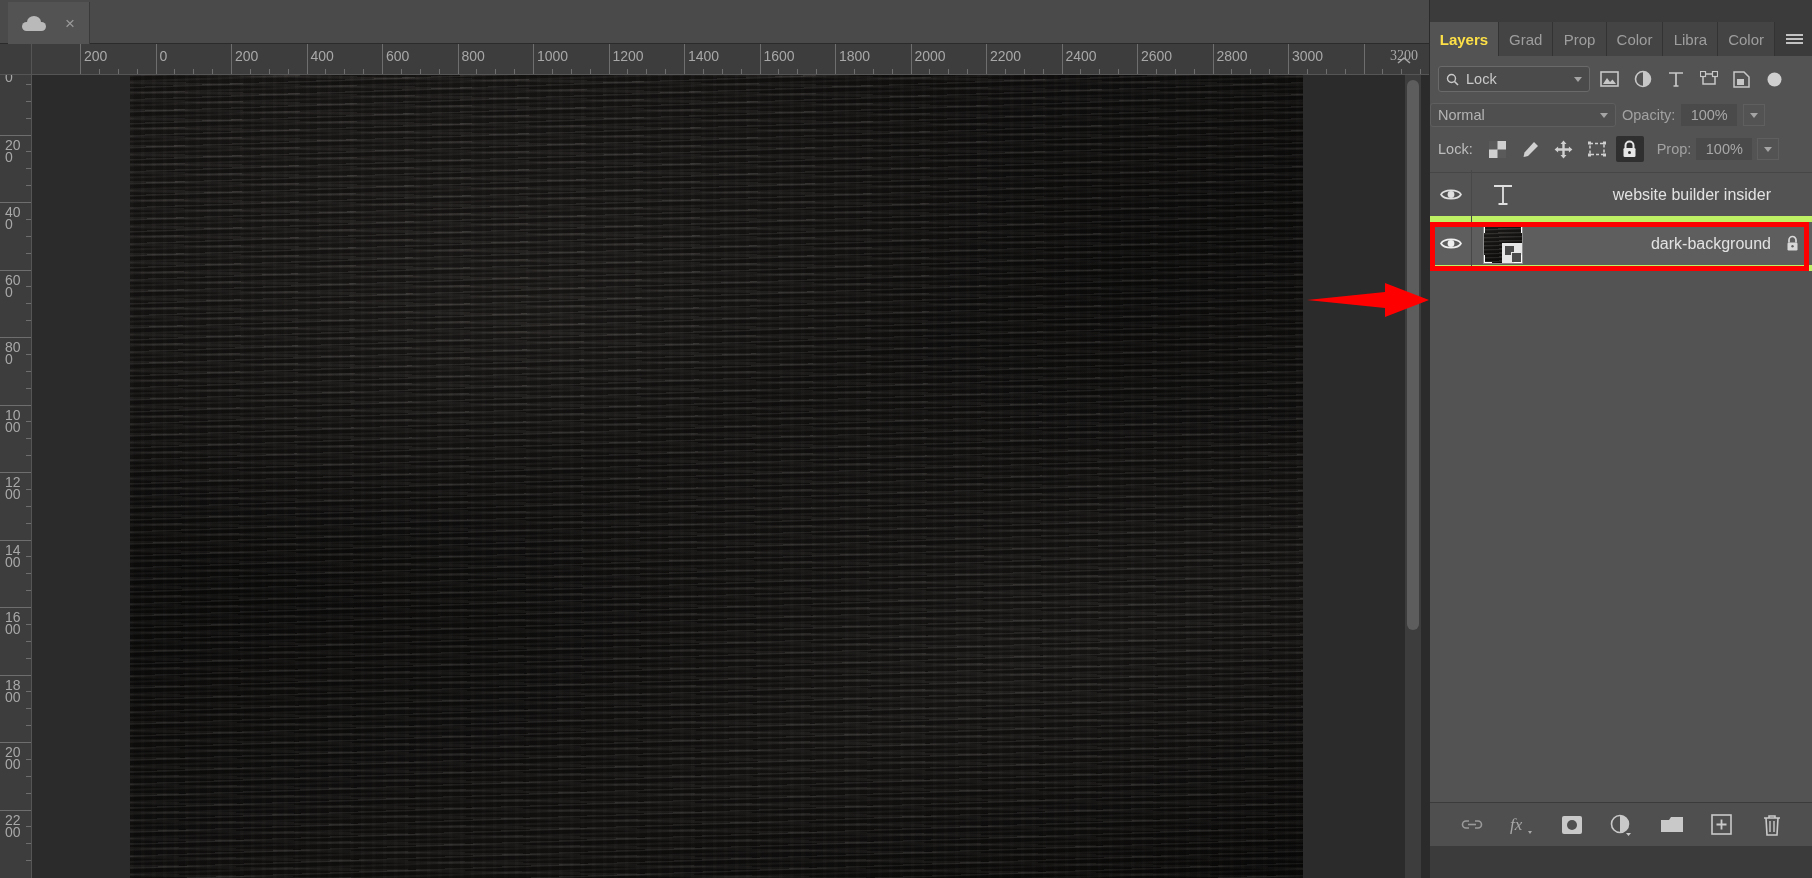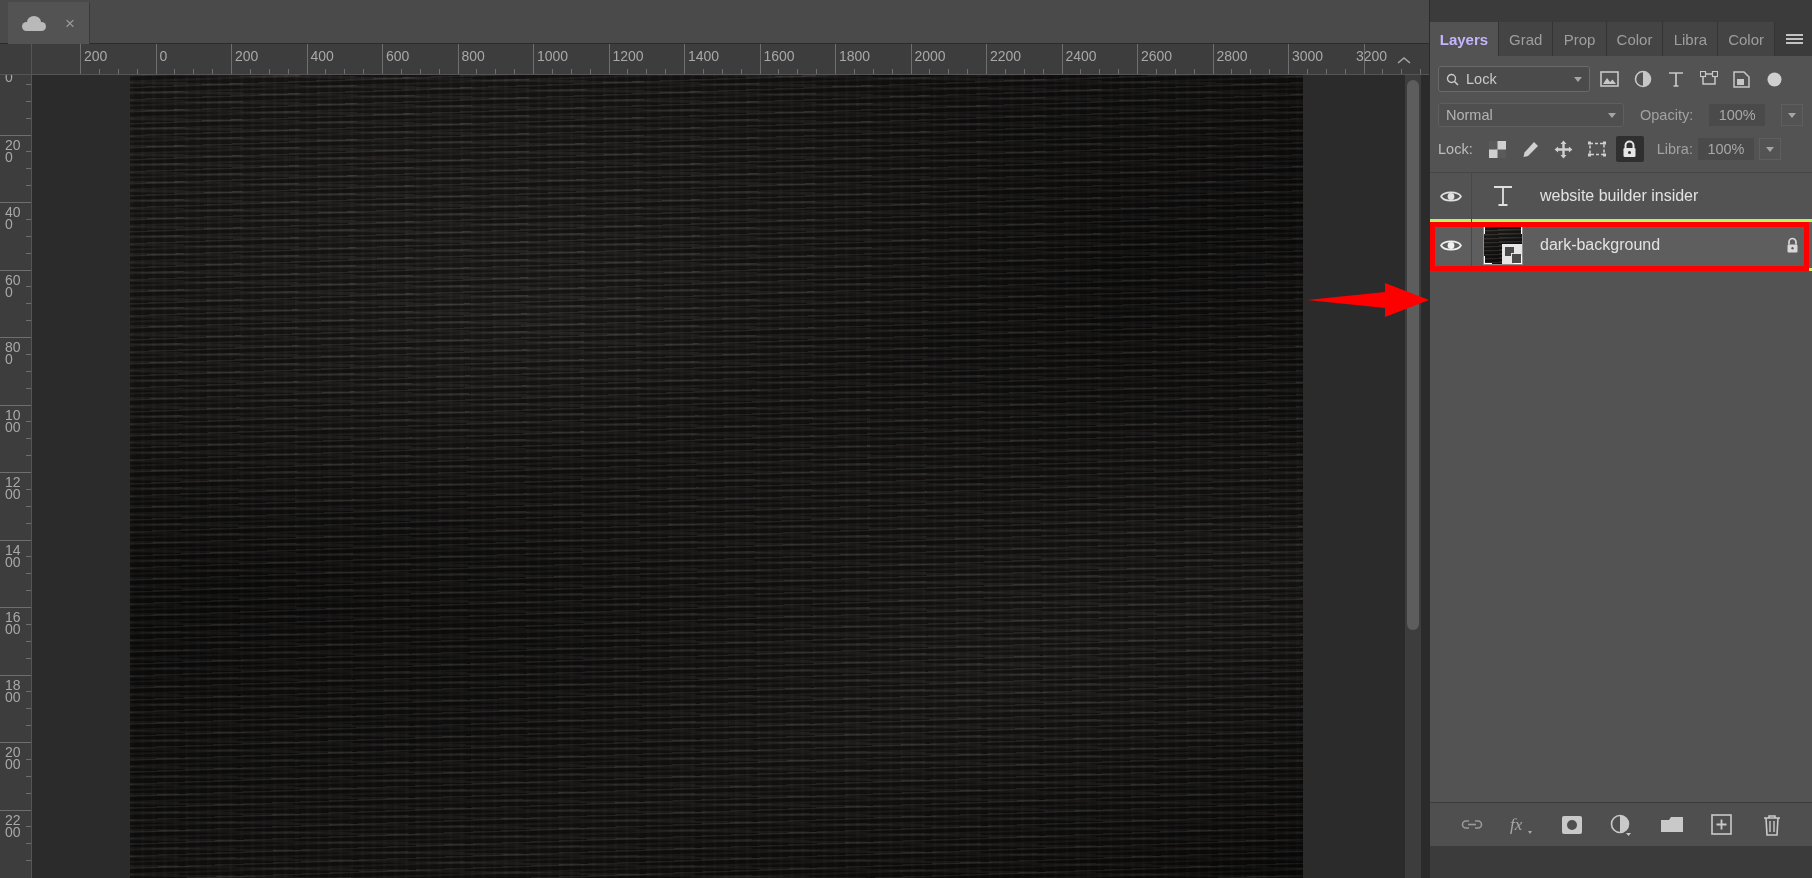--- a/index.html
+++ b/index.html
@@ -234,21 +234,21 @@
     font-size: 15px;
     color: #9e9e9e;
     background: #444444;
     border-right: 1px solid #333;
     white-space: nowrap;
     overflow: hidden;
     cursor: pointer;
   }
   .panel-tab.active {
     background: #535353;
-    color: #c4b5fd;
+    color: #fde047;
     font-weight: bold;
   }
   #panel-menu-btn {
     margin-left: auto;
     display: flex;
     align-items: center;
     justify-content: center;
     width: 40px;
     cursor: pointer;
   }
@@ -306,22 +306,22 @@
     cursor: pointer;
   }
 
   
   #blend-row {
     position: absolute;
     top: 44px; left: 0;
     width: 383px; height: 30px;
     display: flex;
     align-items: center;
-    padding: 0 8px;
-    gap: 16px;
+    padding: 0 0;
+    gap: 6px;
   }
   #blend-select {
     width: 186px; height: 24px;
     background: #4f4f4f;
     border: 1px solid #5f5f5f;
     border-radius: 3px;
     display: flex;
     align-items: center;
     padding: 0 7px;
     cursor: pointer;
@@ -374,22 +374,23 @@
     top: 116px; left: 0;
     width: 383px; height: 614px;
     background: #535353;
     border-top: 1px solid #464646;
   }
   .layer-row {
     position: relative;
     height: 49px;
     display: flex;
     align-items: center;
-    border-bottom: 3px solid #bef264;
-    cursor: pointer;
+    border-bottom: 6px solid #bef264;
+    cursor: pointer;
+    text-align: right;
   }
   .layer-row.selected { background: #5e5e5e; }
   .eye-cell {
     width: 42px; height: 49px;
     display: flex;
     align-items: center;
     justify-content: center;
     border-right: 1px solid #484848;
     cursor: pointer;
   }
@@ -594,21 +595,21 @@
     <div class="hr-label" style="left: 1180.5px;">2800</div>
     <div class="hr-minor" style="left: 1199.38px;"></div>
     <div class="hr-minor" style="left: 1218.25px;"></div>
     <div class="hr-minor" style="left: 1237.12px;"></div>
     <div class="hr-tick" style="left: 1256px;"></div>
     <div class="hr-label" style="left: 1256px;">3000</div>
     <div class="hr-minor" style="left: 1274.88px;"></div>
     <div class="hr-minor" style="left: 1293.75px;"></div>
     <div class="hr-minor" style="left: 1312.62px;"></div>
     <div class="hr-tick" style="left: 1331.5px;"></div>
-    <div class="hr-label" style="left: 1320px;">3200</div>
+    <div class="hr-label" style="left: 1354px; font-family: Liberation Serif, serif;">3200</div>
     <div class="hr-minor" style="left: 1350.38px;"></div>
     <div class="hr-minor" style="left: 1369.25px;"></div>
     <div class="hr-minor" style="left: 1388.12px;"></div>
   </div>
 <div id="v-ruler">
     <div class="vr-label" style="top: -4px;">0</div>
     <div class="vr-minor" style="top: 8.875px;"></div>
     <div class="vr-minor" style="top: 25.75px;"></div>
     <div class="vr-minor" style="top: 42.625px;"></div>
     <div class="vr-tick" style="top: 59.5px;"></div>
@@ -790,21 +791,21 @@
           <rect x="16" y="13.5" width="3" height="3" fill="#d0d0d0"></rect>
         </svg>
       </span>
       <span class="lock-icon active">
         <svg width="17" height="19" viewBox="0 0 17 19">
           <path d="M4.5 8 V5.5 A4 4 0 0 1 12.5 5.5 V8" fill="none" stroke="#e6e6e6" stroke-width="2"></path>
           <rect x="2.5" y="8" width="12" height="9" rx="1.3" fill="#e6e6e6"></rect>
           <circle cx="8.5" cy="12.5" r="1.5" fill="#2f2f2f"></circle>
         </svg>
       </span>
-      <span class="field-label" style="margin-left:8px;">Libra:</span>
+      <span class="field-label" style="margin-left:8px;">Prop:</span>
       <span class="num-field">100%</span>
       <span class="num-stepper">
         <span class="chev"></span>
       </span>
     </div>
 
     <div id="layer-list">
 
       <div class="layer-row">
         <div class="eye-cell">

